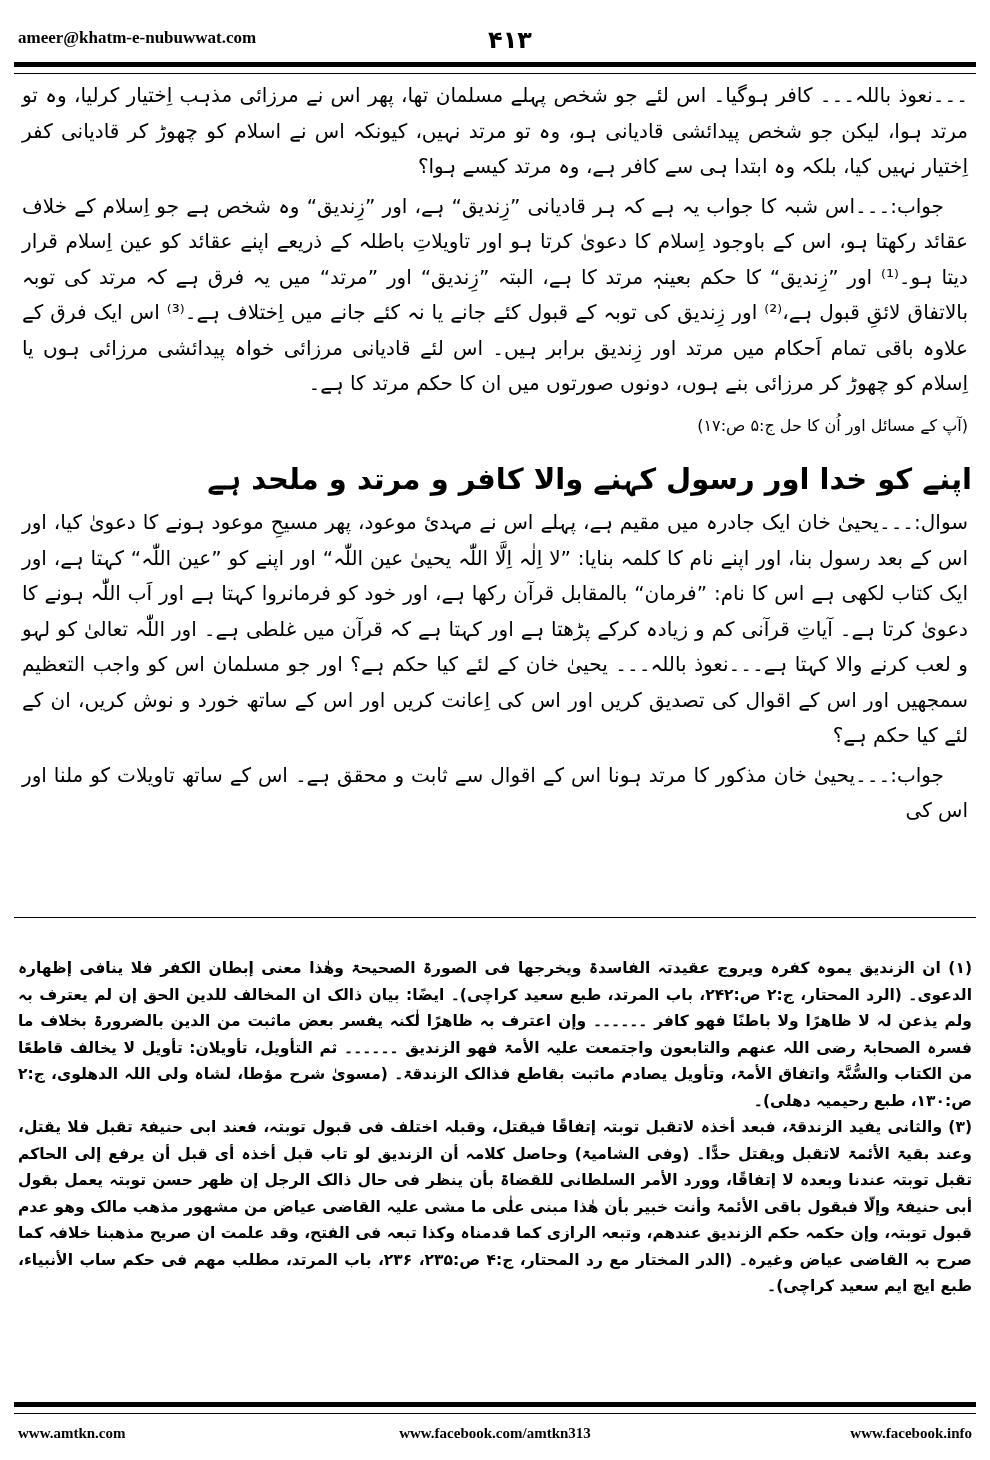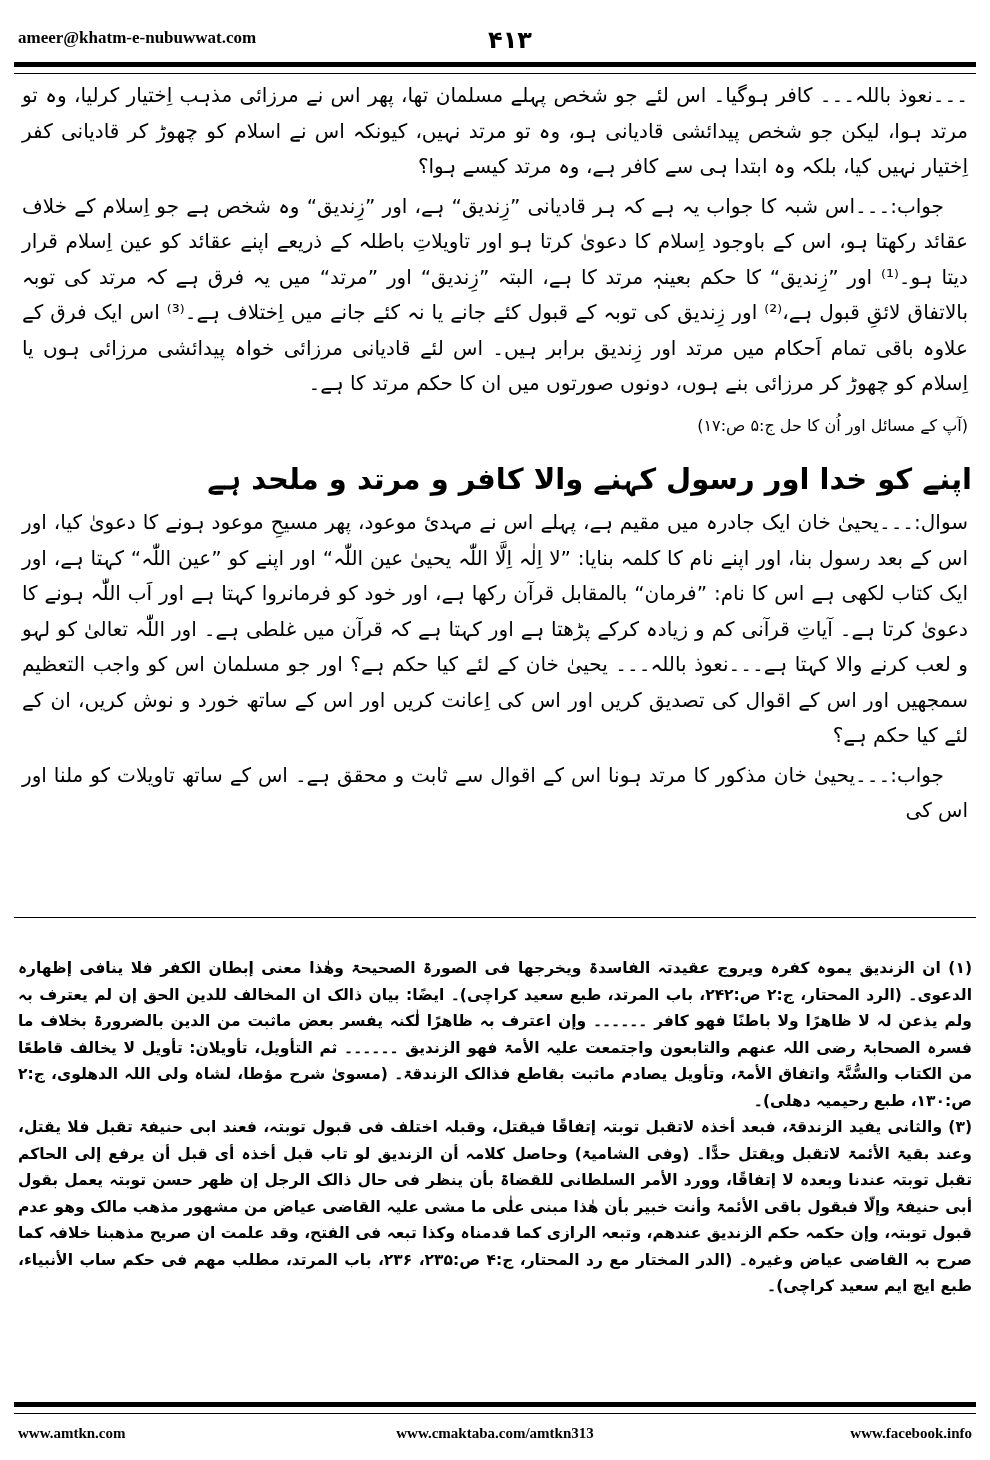--- a/index.html
+++ b/index.html
@@ -46,15 +46,15 @@
 
 <div class="footnotes">
   <p>(۱) ان الزندیق یموہ کفرہ ویروج عقیدتہ الفاسدۃ ویخرجھا فی الصورۃ الصحیحۃ وھٰذا معنی إبطان الکفر فلا ینافی إظھارہ الدعوی۔ (الرد المحتار، ج:۲ ص:۲۴۲، باب المرتد، طبع سعید کراچی)۔ ایضًا: بیان ذالک ان المخالف للدین الحق إن لم یعترف بہ ولم یذعن لہ لا ظاھرًا ولا باطنًا فھو کافر ۔۔۔۔۔۔ وإن اعترف بہ ظاھرًا لٰکنہ یفسر بعض ماثبت من الدین بالضرورۃ بخلاف ما فسرہ الصحابۃ رضی اللہ عنھم والتابعون واجتمعت علیہ الأمۃ فھو الزندیق ۔۔۔۔۔۔ ثم التأویل، تأویلان: تأویل لا یخالف قاطعًا من الکتاب والسُّنَّۃ واتفاق الأمۃ، وتأویل یصادم ماثبت بقاطع فذالک الزندقۃ۔ (مسویٰ شرح مؤطا، لشاہ ولی اللہ الدھلوی، ج:۲ ص:۱۳۰، طبع رحیمیہ دھلی)۔</p>
   <p>(۳) والثانی یفید الزندقۃ، فبعد أخذہ لاتقبل توبتہ إتفاقًا فیقتل، وقبلہ اختلف فی قبول توبتہ، فعند ابی حنیفۃ تقبل فلا یقتل، وعند بقیۃ الأئمۃ لاتقبل ویقتل حدًّا۔ (وفی الشامیۃ) وحاصل کلامہ أن الزندیق لو تاب قبل أخذہ أی قبل أن یرفع إلی الحاکم تقبل توبتہ عندنا وبعدہ لا إتفاقًا، وورد الأمر السلطانی للقضاۃ بأن ینظر فی حال ذالک الرجل إن ظھر حسن توبتہ یعمل بقول أبی حنیفۃ وإلّا فبقول باقی الأئمۃ وأنت خبیر بأن ھٰذا مبنی علٰی ما مشی علیہ القاضی عیاض من مشھور مذھب مالک وھو عدم قبول توبتہ، وإن حکمہ حکم الزندیق عندھم، وتبعہ الرازی کما قدمناہ وکذا تبعہ فی الفتح، وقد علمت ان صریح مذھبنا خلافہ کما صرح بہ القاضی عیاض وغیرہ۔ (الدر المختار مع رد المحتار، ج:۴ ص:۲۳۵، ۲۳۶، باب المرتد، مطلب مھم فی حکم ساب الأنبیاء، طبع ایچ ایم سعید کراچی)۔</p>
 </div>
 
 <div class="rule-double bottom"></div>
 
 <div class="footer">
   <span class="f-left">www.amtkn.com</span>
-  <span class="f-center">www.cmaktaba.com/amtkn313</span>
+  <span class="f-center">www.facebook.com/amtkn313</span>
   <span class="f-right">www.facebook.info</span>
 </div>
 
 </body></html>

